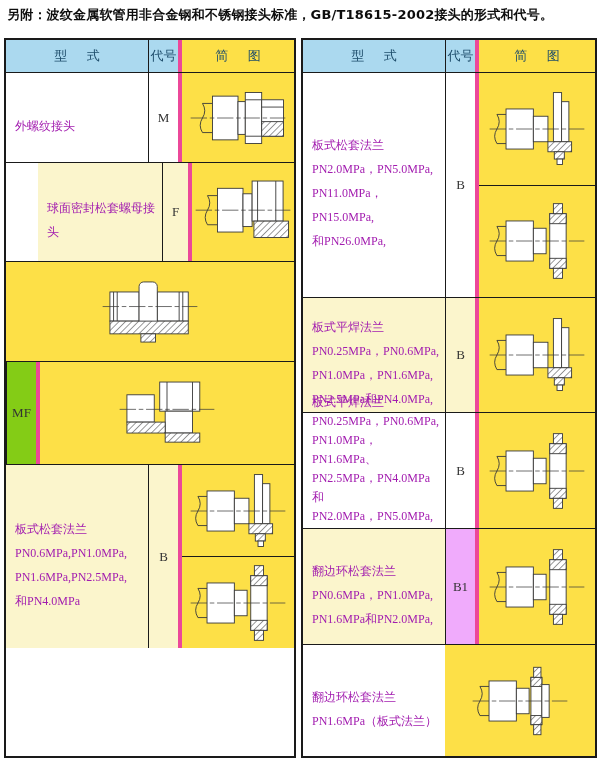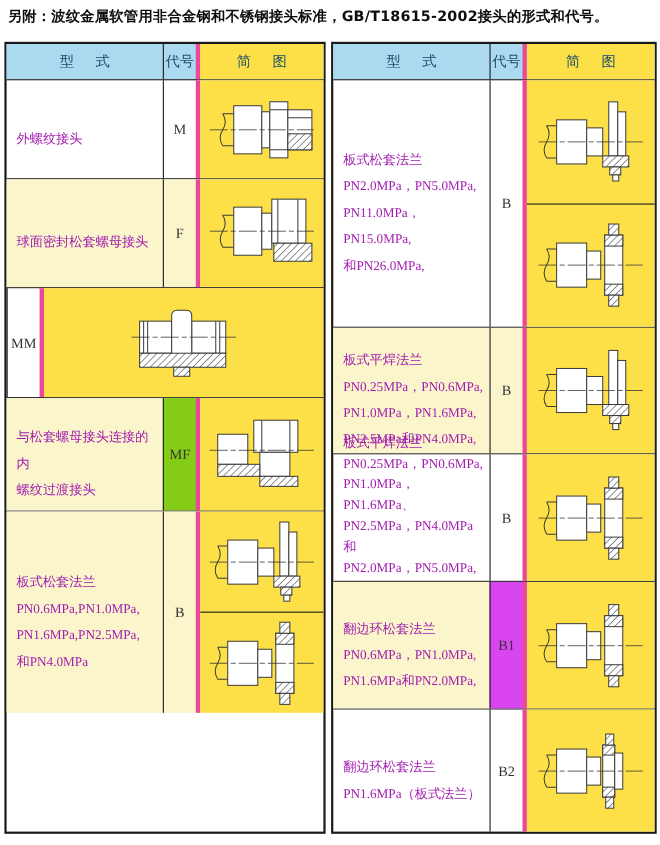--- a/index.html
+++ b/index.html
@@ -79,59 +79,56 @@
               <rect x="82" y="26" width="24" height="40"></rect>
               <path fill="none" d="M82,34 h24"></path>
               <rect x="82" y="50" width="24" height="16" fill="url(#hatch)"></rect>
               <path fill="none" stroke-width="0.8" stroke-dasharray="18 3 5 3" d="M4,46 h104"></path>
             </svg>
           </div>
       </div>
     </div>
 
     <div class="row h-l1">
-      <div class="cell type" style="background: rgb(251, 245, 204);">球面密封松套螺母接头</div>
+      <div class="cell type" style="background: rgb(251, 245, 204); margin-left: 32px;">球面密封松套螺母接头</div>
       <div class="cell code" style="background: rgb(251, 245, 204);">F</div>
       <div class="cell diagram">
         <div class="sub">
             <svg viewBox="0 0 112 92" width="102" height="84" fill="#ffffff" stroke="#3a3a3a" stroke-width="1" xmlns="http://www.w3.org/2000/svg">
               <path fill="none" d="M17,28 q5,8 0,16 q-5,8 0,16"></path>
               <path fill="none" d="M17,28 h11 M17,60 h11"></path>
               <rect x="28" y="20" width="28" height="48"></rect>
               <rect x="56" y="26" width="10" height="36"></rect>
               <rect x="66" y="12" width="34" height="44"></rect>
               <path fill="none" d="M72,12 v44 M92,12 v44"></path>
               <rect x="68" y="56" width="38" height="18" fill="url(#hatch)"></rect>
               <path fill="none" stroke-width="0.8" stroke-dasharray="18 3 5 3" d="M4,44 h104"></path>
             </svg>
           </div>
       </div>
     </div>
 
     <div class="row h-l2">
-      <div class="cell code">MM</div>
       <div class="cell diagram">
         <div class="sub">
             <svg viewBox="0 0 112 92" width="102" height="84" fill="#ffffff" stroke="#3a3a3a" stroke-width="1" xmlns="http://www.w3.org/2000/svg">
               <rect x="12" y="24" width="32" height="32"></rect>
               <path fill="none" d="M16,24 v32 M20,24 v32"></path>
               <rect x="64" y="24" width="34" height="32"></rect>
               <path fill="none" d="M88,24 v32 M92,24 v32"></path>
               <rect x="44" y="13" width="20" height="54" rx="5"></rect>
               <rect x="12" y="56" width="86" height="14" fill="url(#hatch)"></rect>
               <rect x="46" y="70" width="16" height="9" fill="url(#hatch)"></rect>
               <path fill="none" stroke-width="0.8" stroke-dasharray="18 3 5 3" d="M4,40 h104"></path>
             </svg>
           </div>
       </div>
     </div>
 
     <div class="row h-l3">
-      <div class="cell type" style="background: rgb(251, 245, 204);">与松套螺母接头连接的内
-螺纹过渡接头</div>
       <div class="cell code" style="background: #84cc16;">MF</div>
       <div class="cell diagram">
         <div class="sub">
             <svg viewBox="0 0 112 92" width="102" height="84" fill="#ffffff" stroke="#3a3a3a" stroke-width="1" xmlns="http://www.w3.org/2000/svg">
               <rect x="12" y="26" width="30" height="30"></rect>
               <rect x="48" y="12" width="44" height="32"></rect>
               <path fill="none" d="M56,12 v32 M84,12 v32"></path>
               <rect x="54" y="44" width="30" height="24"></rect>
               <rect x="12" y="56" width="42" height="12" fill="url(#hatch)"></rect>
               <rect x="54" y="68" width="38" height="10" fill="url(#hatch)"></rect>
@@ -273,21 +270,21 @@
               <path fill="none" stroke-width="0.8" stroke-dasharray="18 3 5 3" d="M4,46 h104"></path>
             </svg>
           </div>
       </div>
     </div>
 
     <div class="row h-r3">
       <div class="cell type" style="background: rgb(251, 245, 204);">翻边环松套法兰
 PN0.6MPa，PN1.0MPa,
 PN1.6MPa和PN2.0MPa,</div>
-      <div class="cell code" style="background: #d946ef;">B1</div>
+      <div class="cell code" style="background: #f0abfc;">B1</div>
       <div class="cell diagram">
         <div class="sub">
             <svg viewBox="0 0 112 92" width="102" height="84" fill="#ffffff" stroke="#3a3a3a" stroke-width="1" xmlns="http://www.w3.org/2000/svg">
               <path fill="none" d="M12,30 q5,8 0,16 q-5,8 0,16"></path>
               <path fill="none" d="M12,30 h10 M12,62 h10"></path>
               <rect x="22" y="24" width="30" height="44"></rect>
               <rect x="52" y="32" width="14" height="28"></rect>
               <rect x="70" y="16" width="18" height="60"></rect>
               <rect x="70" y="16" width="18" height="11" fill="url(#hatch)"></rect>
               <rect x="70" y="65" width="18" height="11" fill="url(#hatch)"></rect>
@@ -295,21 +292,20 @@
               <rect x="74" y="76" width="10" height="11" fill="url(#hatch)"></rect>
               <path fill="none" stroke-width="0.8" stroke-dasharray="18 3 5 3" d="M4,46 h104"></path>
             </svg>
           </div>
       </div>
     </div>
 
     <div class="row h-r4">
       <div class="cell type">翻边环松套法兰
 PN1.6MPa（板式法兰）</div>
-      <div class="cell code">B2</div>
       <div class="cell diagram">
         <div class="sub">
             <svg viewBox="0 0 112 92" width="102" height="84" fill="#ffffff" stroke="#3a3a3a" stroke-width="1" xmlns="http://www.w3.org/2000/svg">
               <path fill="none" d="M12,30 q5,8 0,16 q-5,8 0,16"></path>
               <path fill="none" d="M12,30 h10 M12,62 h10"></path>
               <rect x="22" y="24" width="30" height="44"></rect>
               <rect x="52" y="32" width="14" height="28"></rect>
               <rect x="68" y="20" width="12" height="52"></rect>
               <rect x="68" y="20" width="12" height="10" fill="url(#hatch)"></rect>
               <rect x="68" y="62" width="12" height="10" fill="url(#hatch)"></rect>

